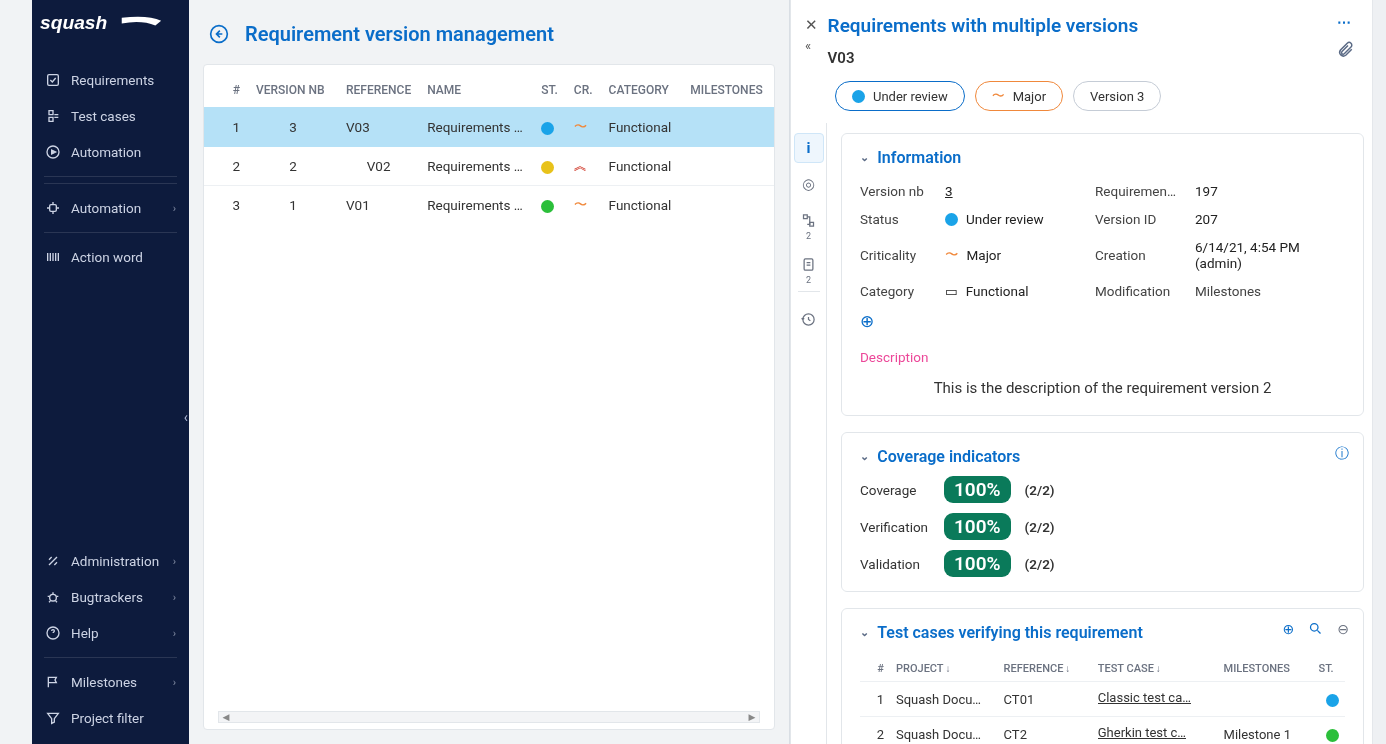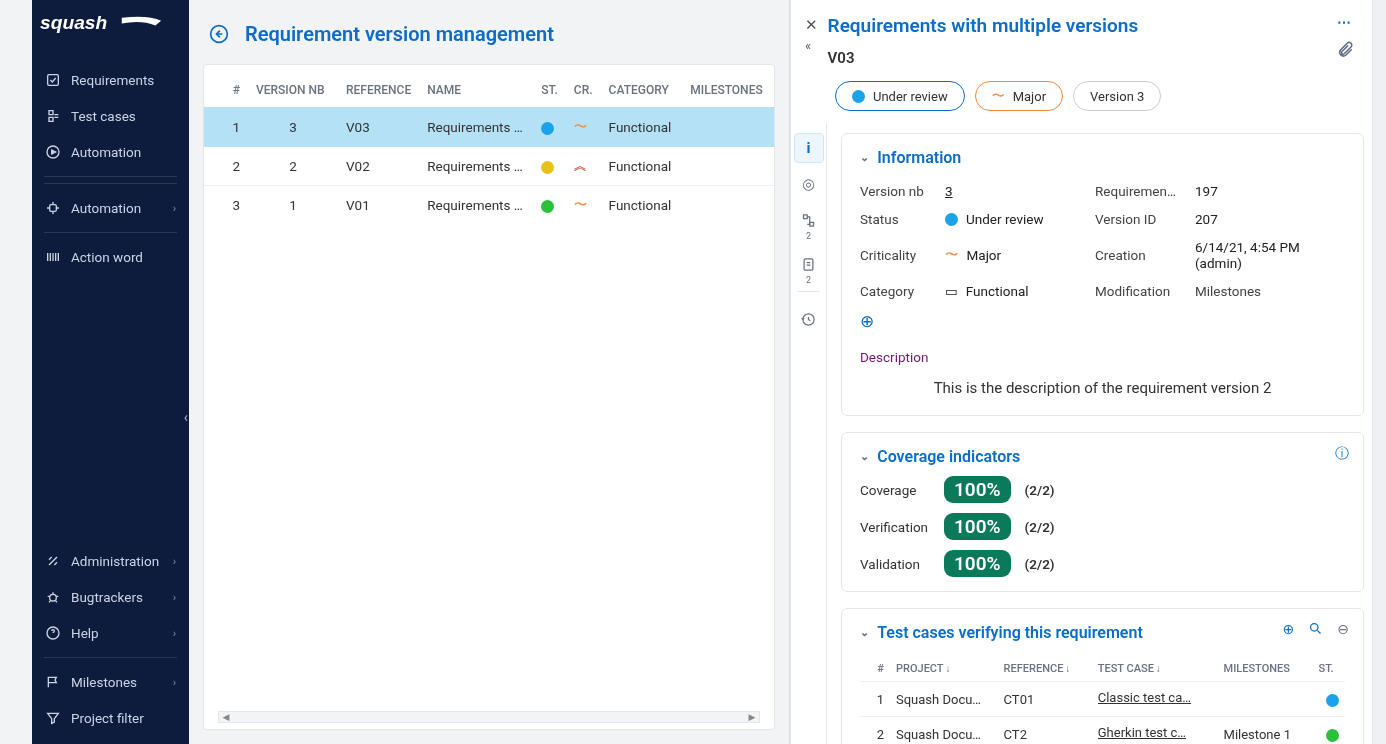--- a/index.html
+++ b/index.html
@@ -64,21 +64,21 @@
 
 .card { border:1px solid #e2e6ea; border-radius:6px; margin-bottom:16px; padding:14px 18px; position:relative;}
 .card h2 { color:#0a6dc9; font-size:16px; font-weight:600; display:flex; align-items:center; gap:8px; cursor:pointer;}
 .card h2 .chev { font-size:11px; color:#5a6a85;}
 .card .help { position:absolute; right:14px; top:12px; color:#0a6dc9; cursor:pointer;}
 .info-grid { display:grid; grid-template-columns: 85px 1fr 100px 1fr; gap-x:10px; row-gap:12px; margin-top:16px; font-size:13.5px; align-items:center;}
 .info-grid .lbl { color:#444;}
 .info-grid .val { color:#222; display:flex; align-items:center; gap:8px;}
 .underline { text-decoration:underline;}
 .add-circle { color:#0a6dc9; font-size:17px; cursor:pointer;}
-.desc-label { margin-top:18px; color:#701a75; font-size:13.5px;}
+.desc-label { margin-top:18px; color:#ec4899; font-size:13.5px;}
 .desc-text { margin-top:10px; padding:4px 6px; font-size:15px; text-align:center;}
 
 .cov-row { display:flex; align-items:center; gap:14px; margin-top:10px; font-size:13.5px;}
 .cov-row .lbl { width:70px;}
 .cov-badge { background:#0a7a5a; color:#fff; border-radius:9px; padding:2px 10px; font-weight:600; font-size:19px;}
 .cov-count { font-weight:600;}
 
 .tc-toolbar { position:absolute; right:14px; top:12px; display:flex; gap:14px; color:#0a6dc9;}
 .tc-toolbar span { cursor:pointer;}
 .tc-toolbar .minus { color:#6b7280;}
@@ -214,21 +214,21 @@
               <td style="width:80px;">V03</td>
               <td class="truncate" style="max-width:110px;">Requirements …</td>
               <td style="width:30px;"><span class="dot" style="background:#1aa3e8"></span></td>
               <td style="width:30px;"><span class="criticality">〜</span></td>
               <td>Functional</td>
               <td></td>
             </tr>
             <tr>
               <td>2</td>
               <td style="text-align:center;width:90px;">2</td>
-              <td style="width:80px;">V02</td>
+              <td style="width:80px;text-align:center;">V02</td>
               <td class="truncate" style="max-width:110px;">Requirements …</td>
               <td style="width:30px;"><span class="dot" style="background:#e8c21a"></span></td>
               <td style="width:30px;"><span class="criticality high">︽</span></td>
               <td>Functional</td>
               <td></td>
             </tr>
             <tr>
               <td>3</td>
               <td style="text-align:center;width:90px;">1</td>
               <td style="width:80px;">V01</td>

